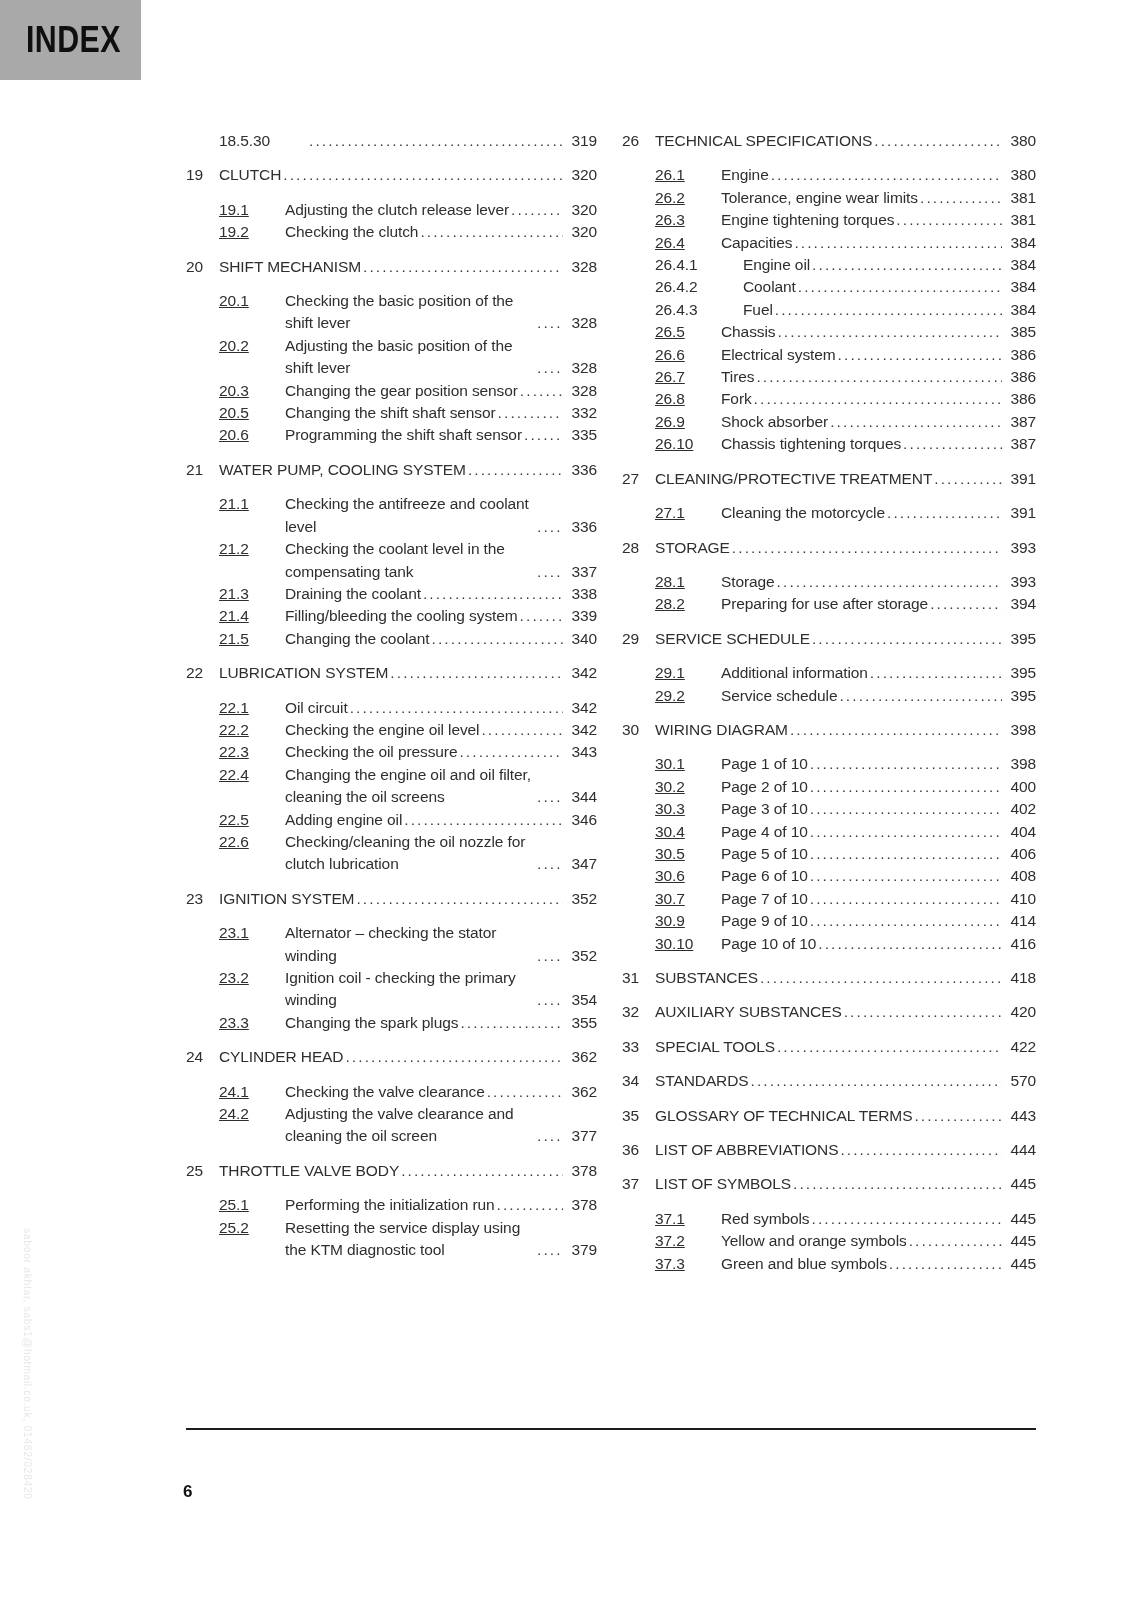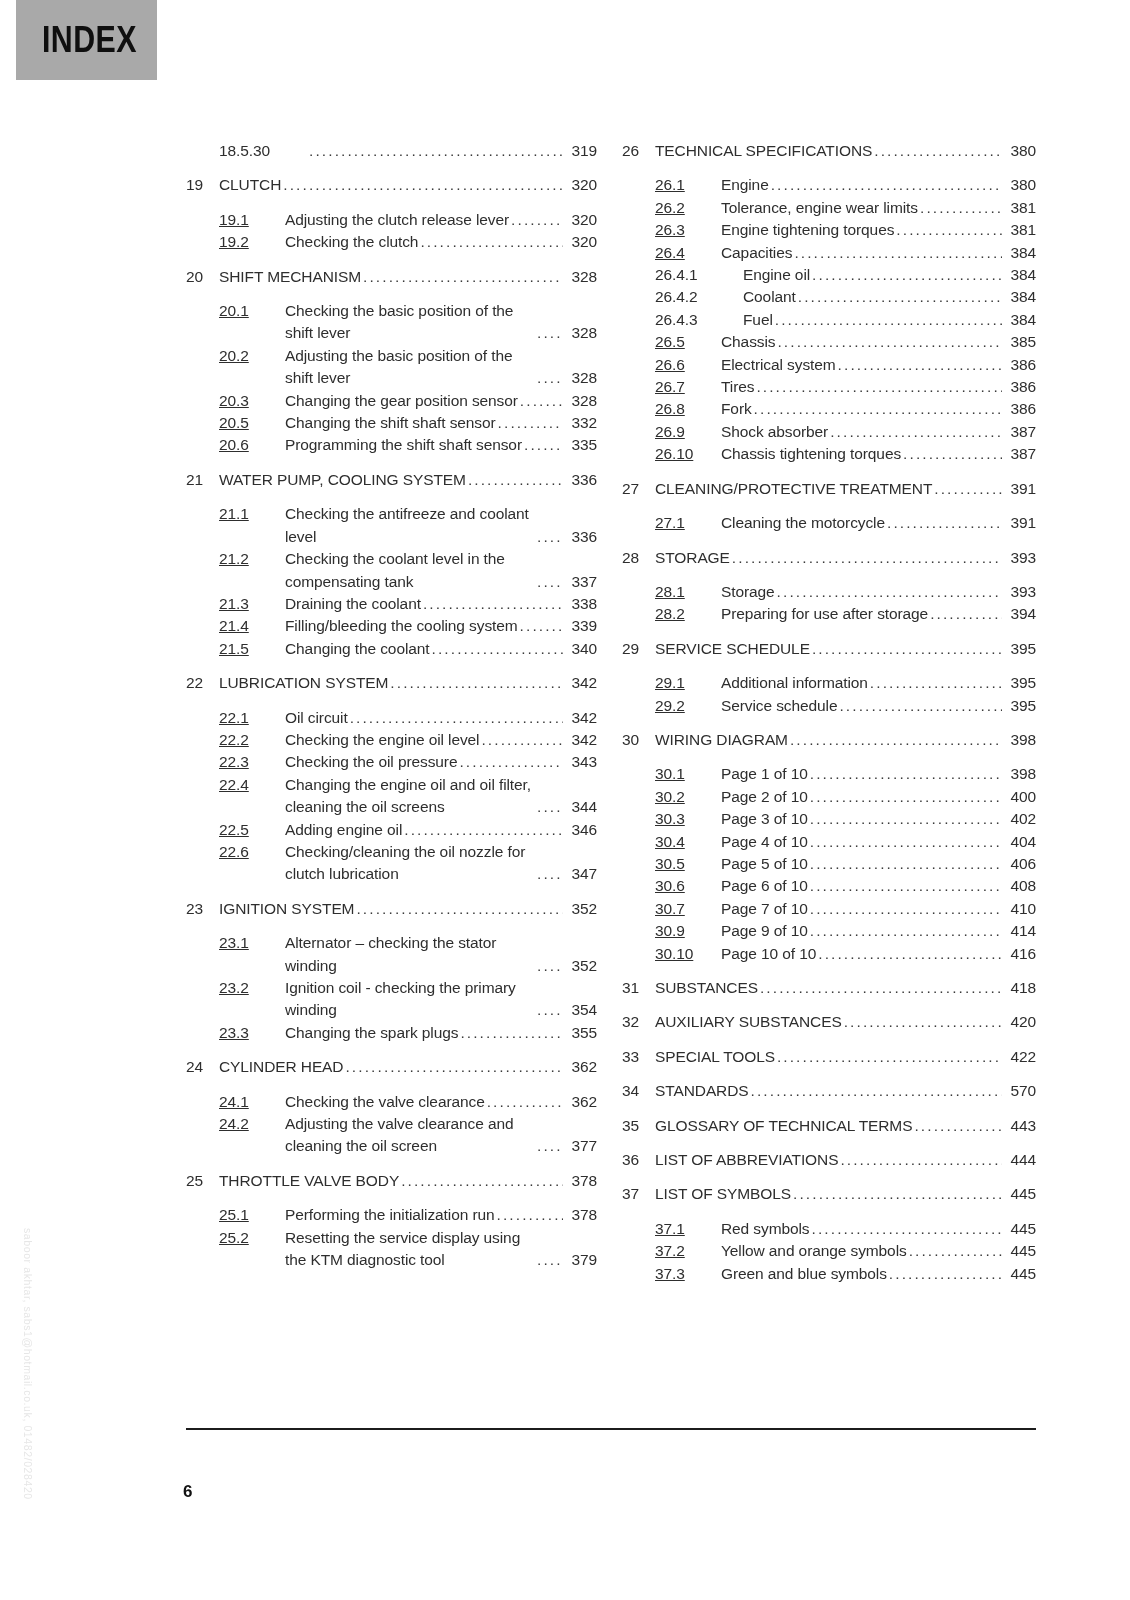--- a/index.html
+++ b/index.html
@@ -9,21 +9,21 @@
     position: relative;
     background: #ffffff;
     font-family: "Liberation Sans", "DejaVu Sans", sans-serif;
     color: #2e2e2e;
     overflow: hidden;
   }
 
   
   .index-tab {
     position: absolute;
-    left: 16px; top: 0;
+    left: 0; top: 0;
     width: 141px; height: 80px;
     background: #a9a9a9;
     display: flex;
     align-items: center;
   }
   .index-label {
     font-weight: 700;
     font-size: 37px;
     color: #0f0f0f;
     margin-left: 26px;
@@ -44,21 +44,21 @@
     font-size: 10.5px;
     color: #d2d2d2;
     opacity: 0.55;
     letter-spacing: 0.6px;
   }
 
   
   .columns {
     position: absolute;
     left: 186px;
-    top: 140px;
+    top: 130px;
     width: 850px;
     display: flex;
   }
   .toc-col { width: 411px; }
   .toc-col.right { width: 414px; margin-left: 25px; }
 
   .entry {
     display: flex;
     align-items: flex-start;
     font-size: 15.5px;

